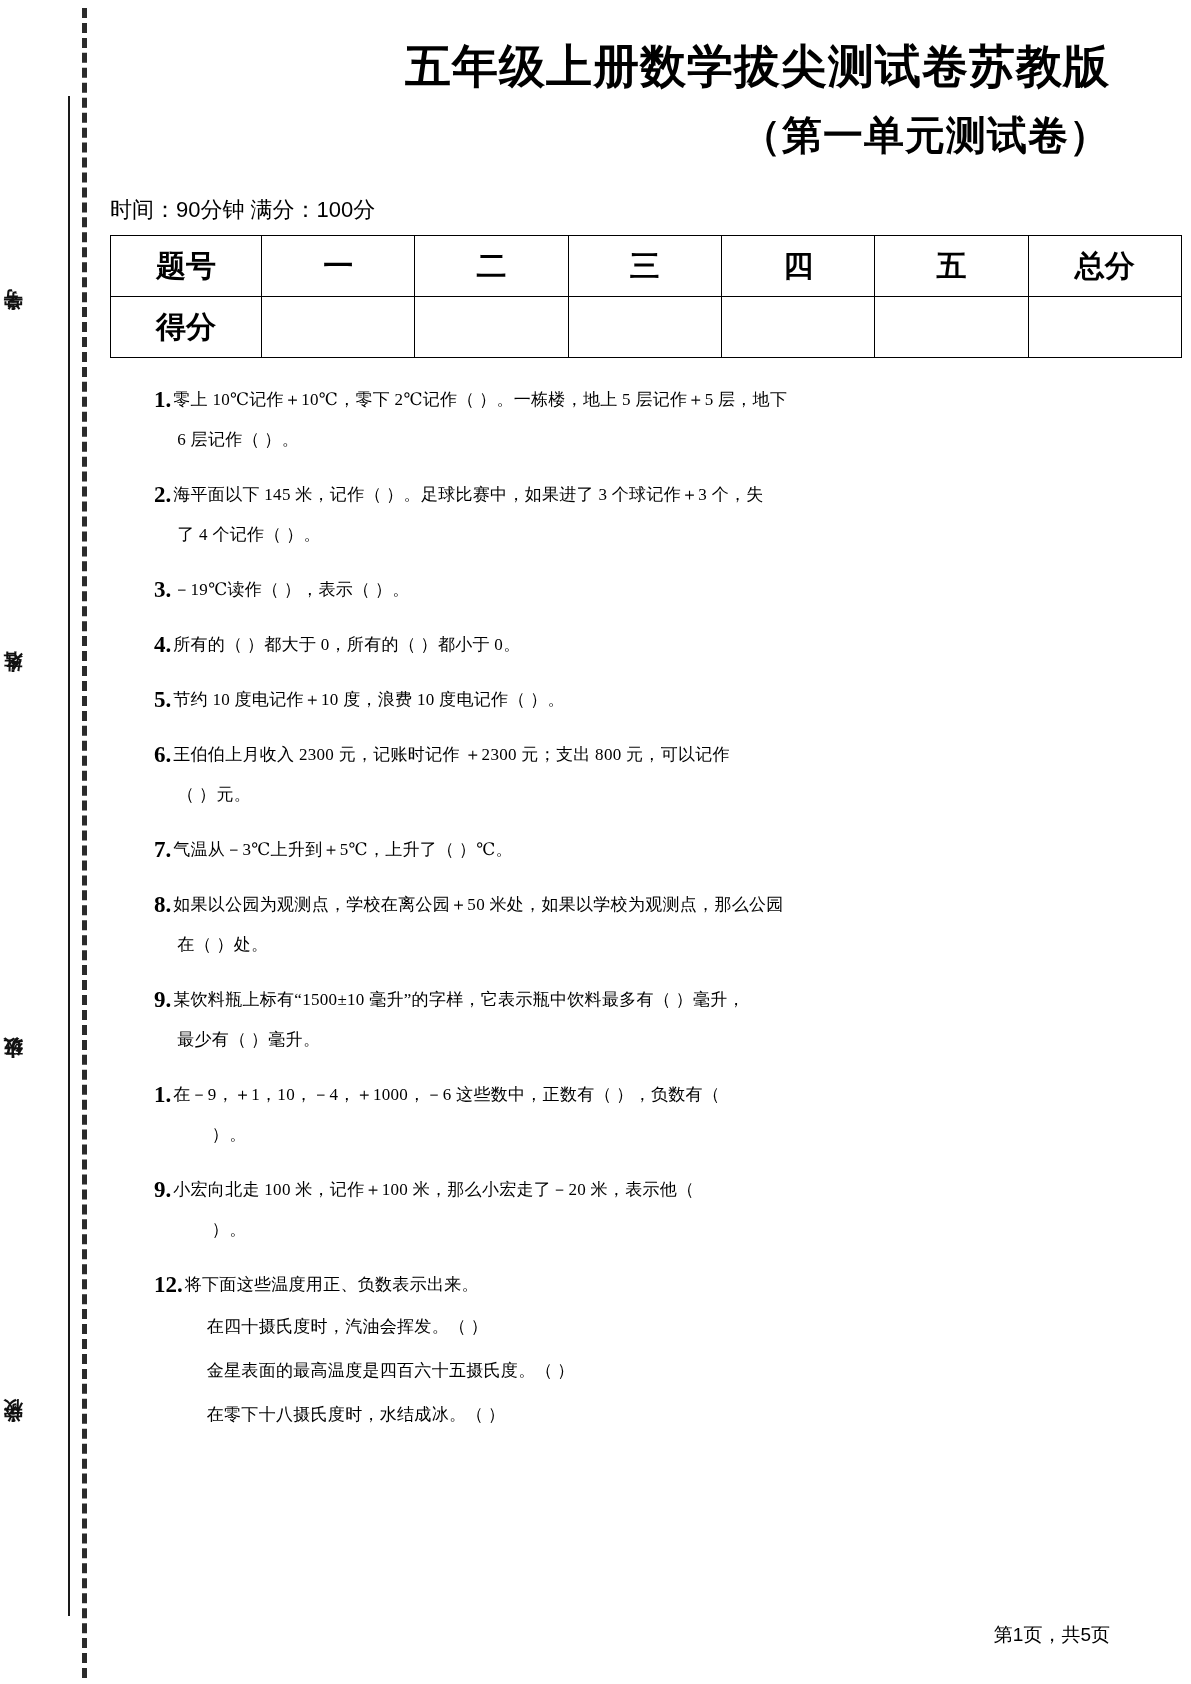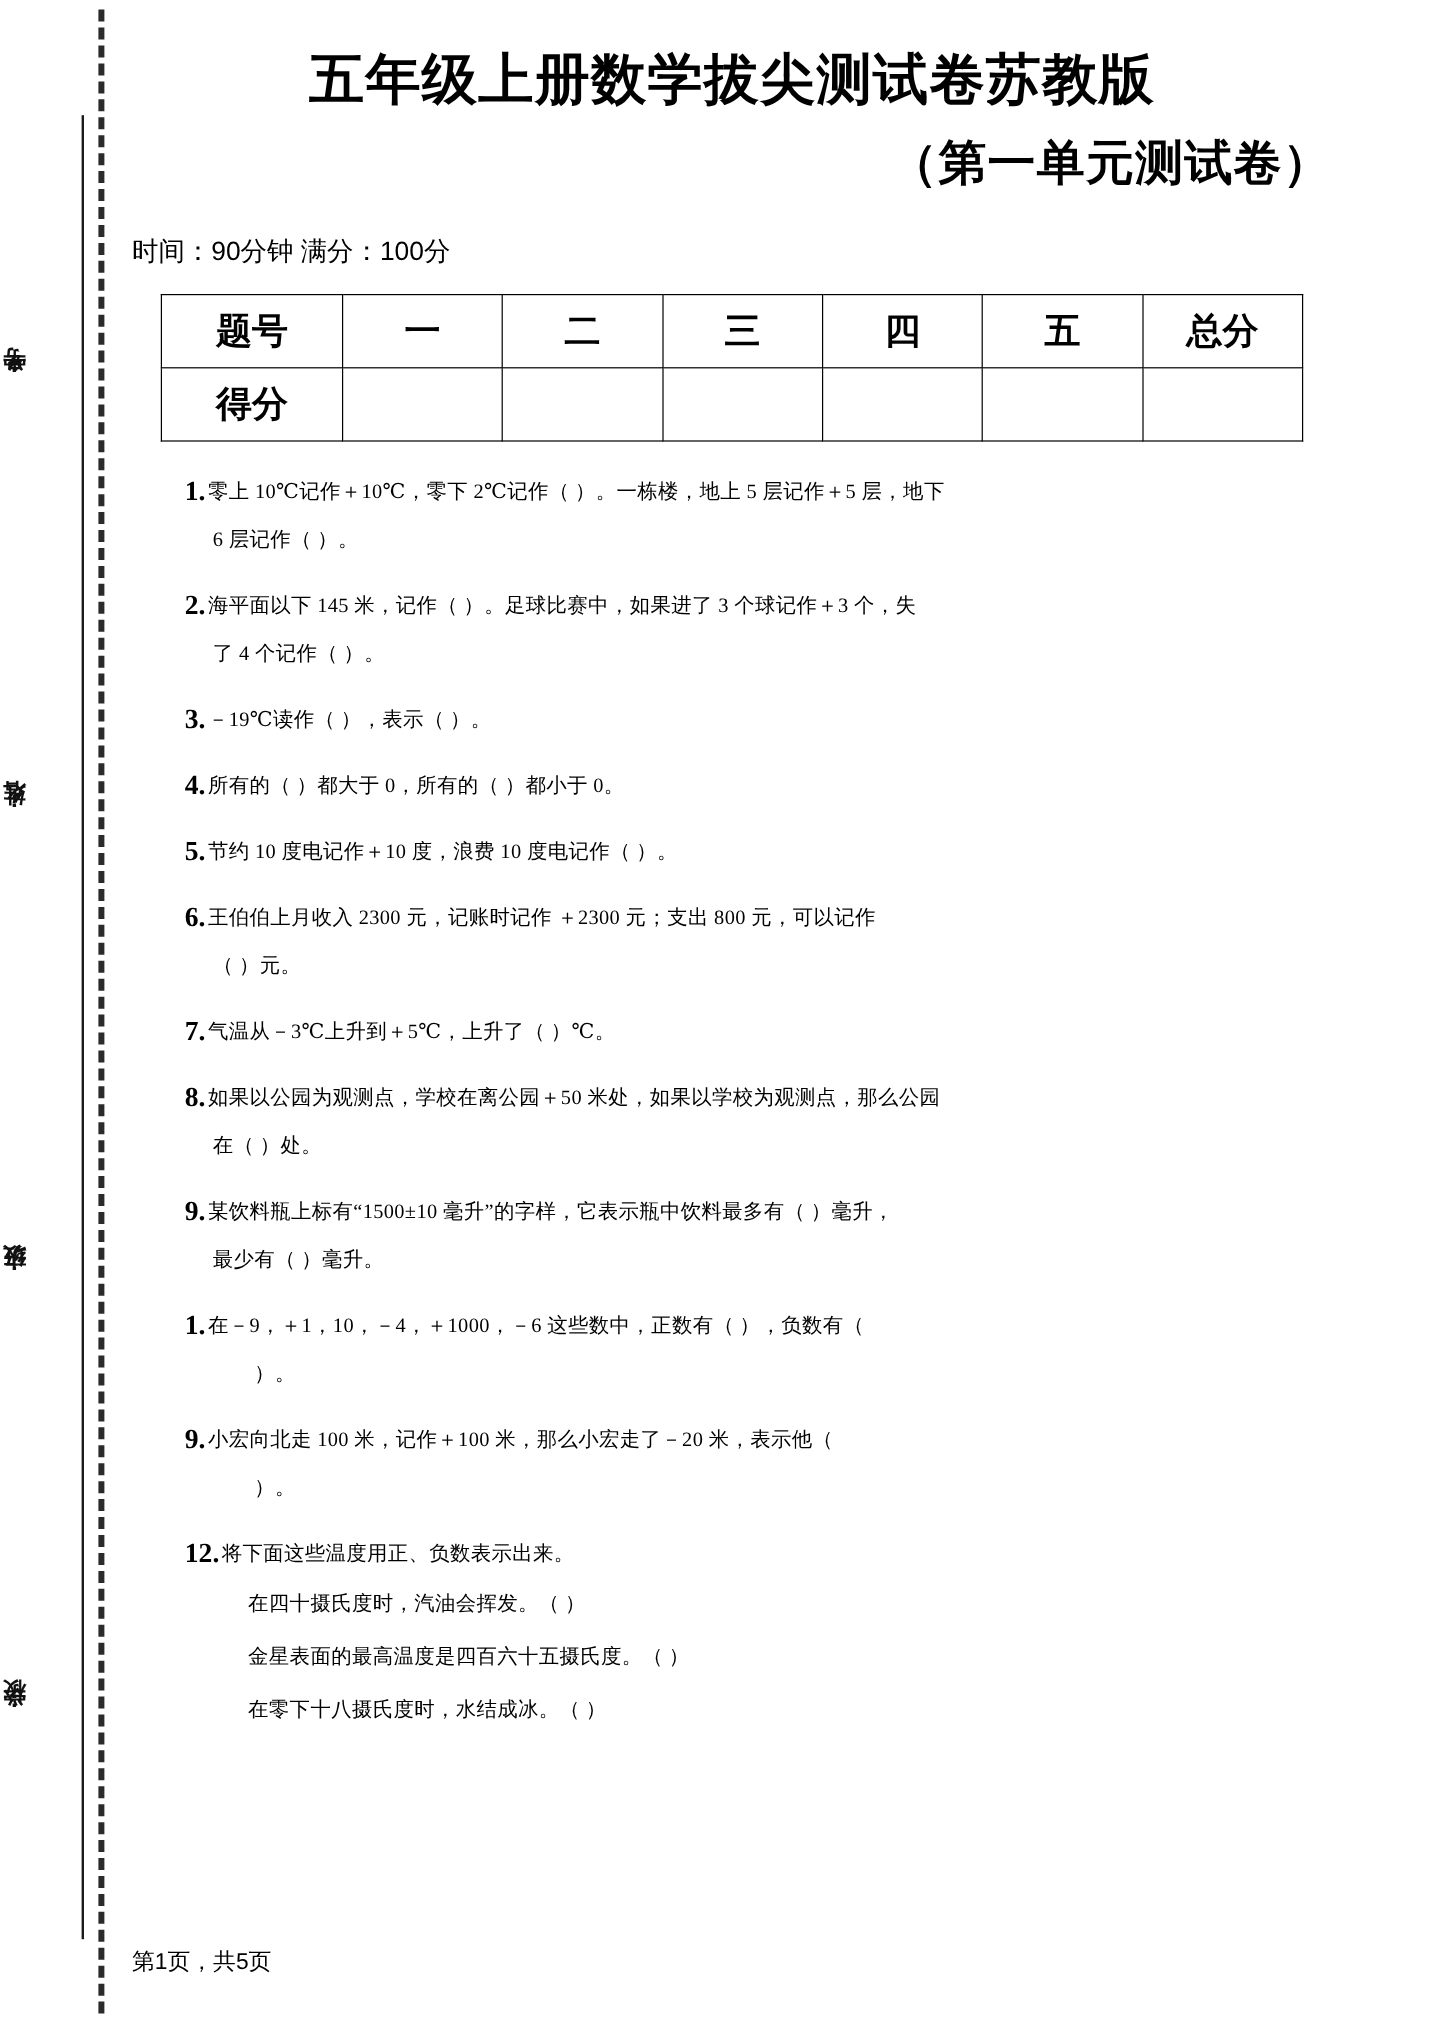--- a/index.html
+++ b/index.html
@@ -57,21 +57,21 @@
   #sheet {
     position: absolute;
     left: 110px;
     top: 0;
     width: 1000px;
     height: 1684px;
   }
 
   #paper-title {
     margin-top: 38px;
-    text-align: center;
+    text-align: right;
     font-family: "Liberation Sans", "DejaVu Sans", sans-serif;
     font-weight: 700;
     font-size: 46px;
     line-height: 1.22;
     letter-spacing: 1px;
     color: #000;
   }
   #paper-subtitle {
     margin-top: 14px;
     text-align: right;
@@ -86,23 +86,23 @@
     margin-top: 32px;
     padding-right: 36px;
     text-align: left;
     font-family: "Liberation Sans", "DejaVu Sans", sans-serif;
     font-size: 22px;
     color: #000;
   }
 
   
   #score-table {
-    margin: 20px auto 0 auto;
+    margin: 10px auto 0 auto;
     border-collapse: collapse;
-    width: 952px;
+    width: 1072px;
     table-layout: fixed;
   }
   #score-table td {
     border: 1.5px solid #000;
     height: 58px;
     text-align: center;
     vertical-align: middle;
     font-family: "Liberation Sans", "DejaVu Sans", sans-serif;
     font-size: 30px;
     font-weight: 700;
@@ -155,21 +155,21 @@
     display: block;
     padding-left: 22px;
     line-height: 44px;
   }
 
   #page-footer {
     position: absolute;
     left: 0;
     right: 0;
     bottom: 36px;
-    text-align: left;
+    text-align: right;
     font-family: "Liberation Sans", "DejaVu Sans", sans-serif;
     font-size: 19px;
     color: #000;
   }
 </style>
 </head>
 <body>
 
 <div id="seal-line-solid"></div>
 <div id="seal-line-dashed"></div>

